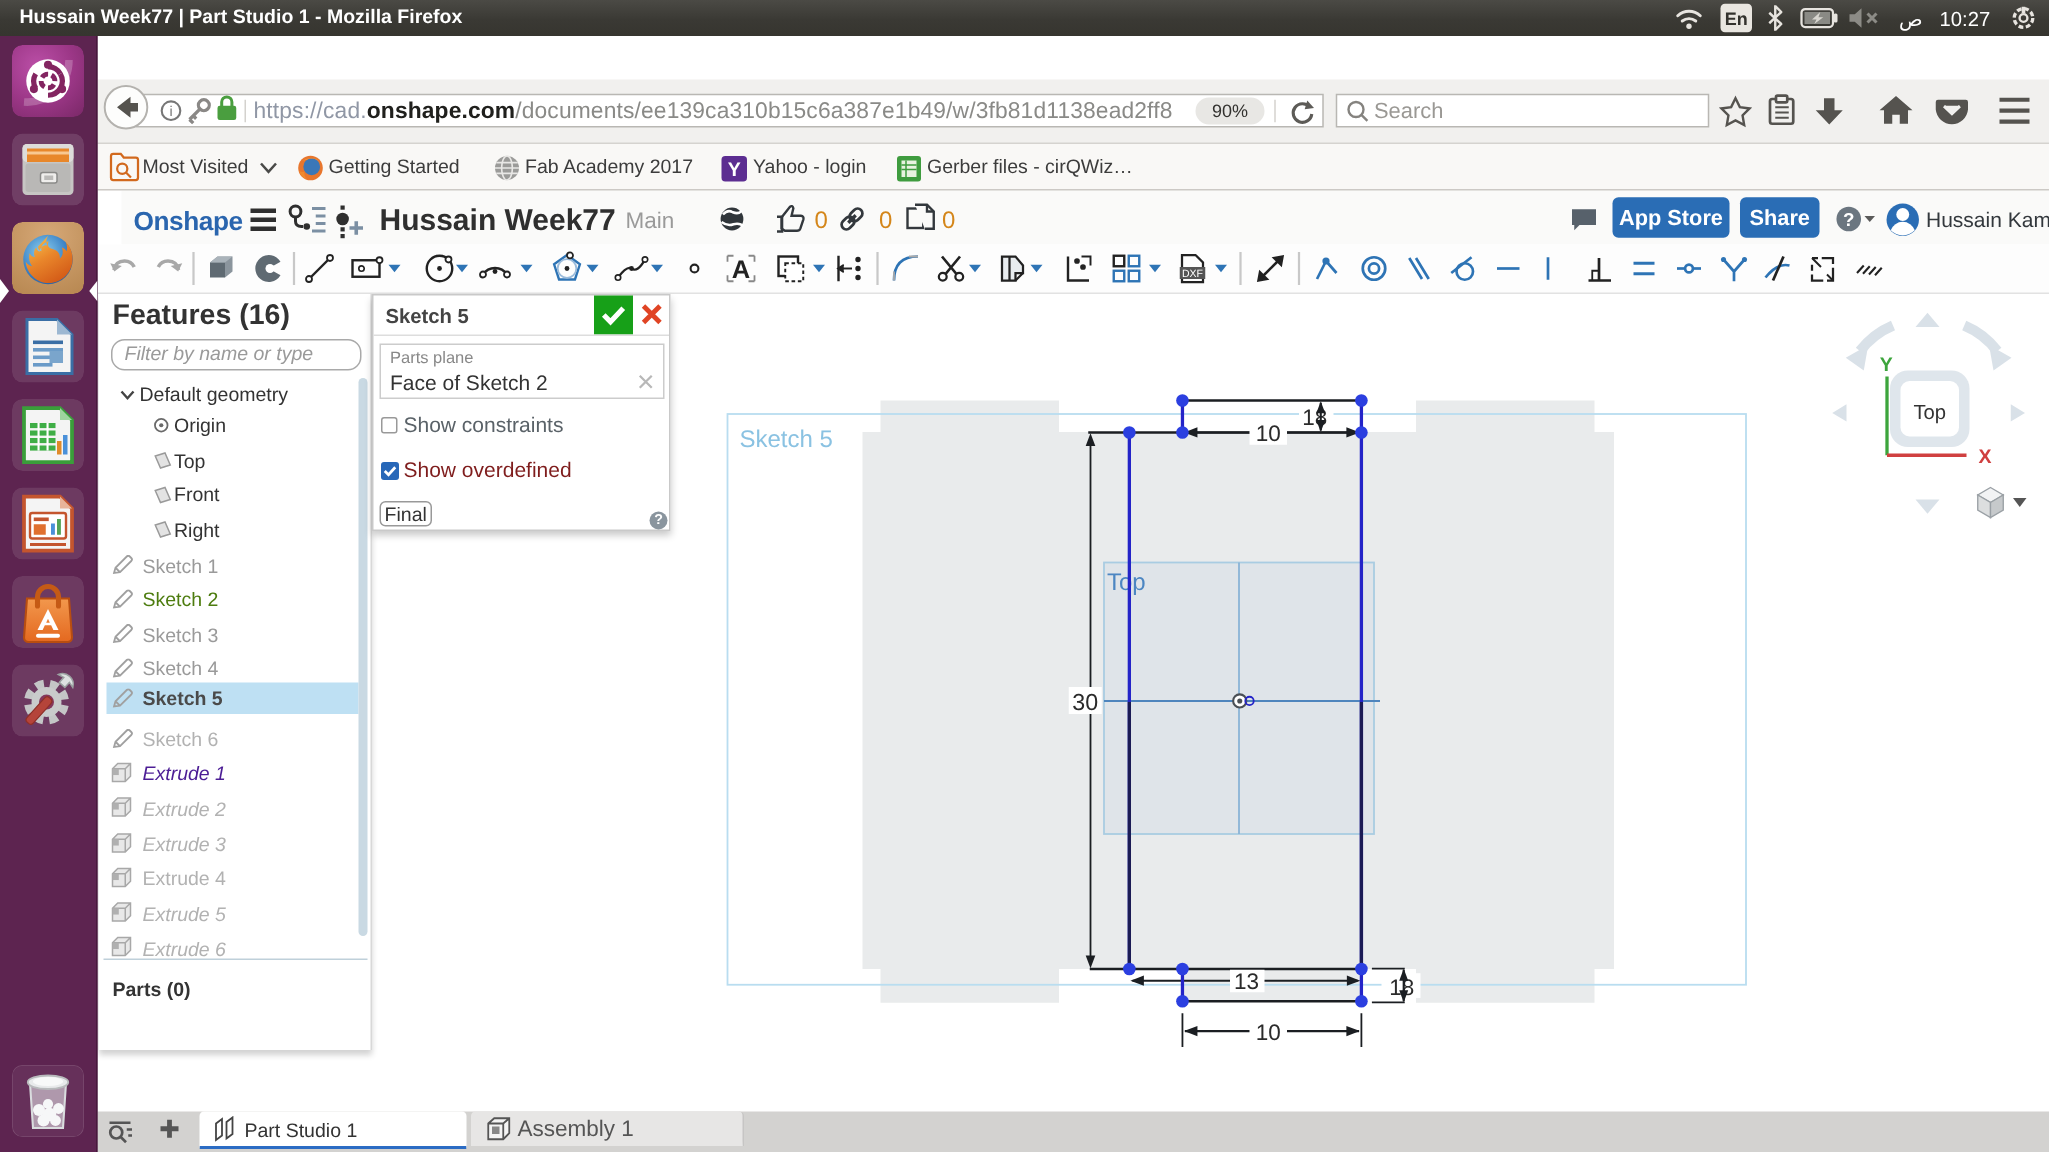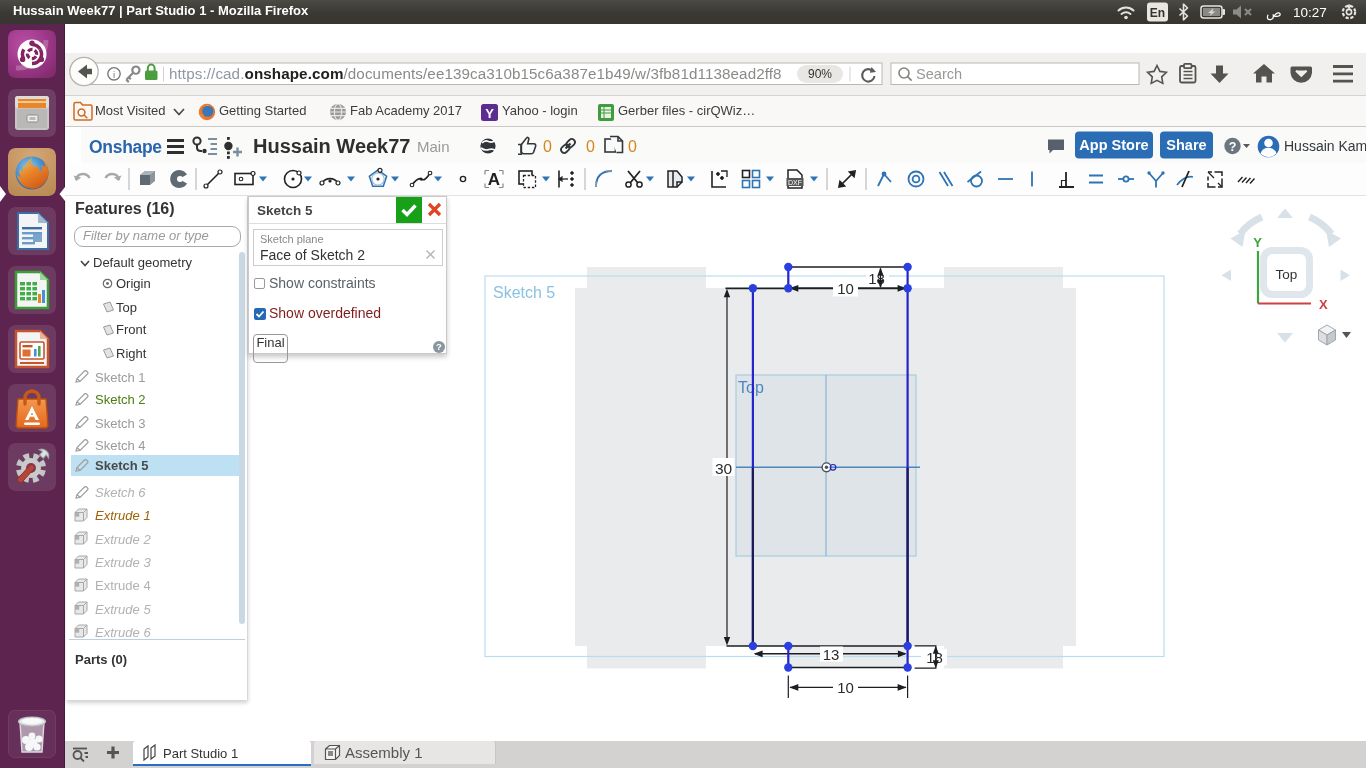--- a/index.html
+++ b/index.html
@@ -651,21 +651,21 @@
 <text x="1257.5" y="247" font-size="13" font-weight="bold" fill="#3ca53c" text-anchor="middle">Y</text>
 <text x="1319" y="308.5" font-size="13" font-weight="bold" fill="#d04040">X</text>
 <g transform="translate(1327,335)" stroke="#9aa0a5" stroke-width="0.9">
 <path d="M0 -10 L8.5 -5 0 0 -8.5 -5 Z" fill="#f2f3f4"></path>
 <path d="M-8.5 -5 L0 0 V10 L-8.5 5 Z" fill="#dcdedf"></path>
 <path d="M0 0 L8.5 -5 V5 L0 10 Z" fill="#c6c9cb"></path>
 </g>
 <path d="M1342 332 h9 l-4.5 6 Z" fill="#555"></path>
 </svg></div>
   <div class="abs" id="fpanel">
-      <div style="position:absolute;left:9px;top:4px;font-weight:bold;font-size:16px">Features (16)</div>
+      <div style="position:absolute;left:9px;top:4px;font-weight:bold;font-size:19px">Features (16)</div>
 <div style="position:absolute;left:8px;top:30px;width:167px;height:21px;border:1.5px solid #a9a9a9;border-radius:9px;background:#fff;font-style:italic;color:#9a9a9a;font-size:13px;line-height:18px;padding-left:8px;overflow:hidden;white-space:nowrap">Filter by name or type</div>
 <svg width="10" height="8" viewBox="0 0 10 8" style="position:absolute;left:14px;top:63px">
         <path d="M1 2 L5 6.5 L9 2" fill="none" stroke="#444" stroke-width="1.6"></path>
       </svg>
 <div style="position:absolute;left:27px;top:55px;height:23px;line-height:23px">Default geometry</div>
 <svg width="11" height="11" viewBox="0 0 11 11" style="position:absolute;left:36px;top:82px">
         <circle cx="5.5" cy="5.5" r="4.2" fill="none" stroke="#6a6a6a" stroke-width="1.2"></circle>
         <circle cx="5.5" cy="5.5" r="1.4" fill="#6a6a6a"></circle>
       </svg>
 <div style="position:absolute;left:50px;top:76px;height:23px;line-height:23px">Origin</div>
@@ -698,26 +698,26 @@
       </svg>
 <div style="position:absolute;left:29px;top:238px;height:23px;line-height:23px;color:#9a9a9a">Sketch 4</div>
 <div style="position:absolute;left:5px;top:259px;width:168px;height:21px;background:#bee0f3"></div>
 <svg width="14" height="13" viewBox="0 0 14 13" style="position:absolute;left:9px;top:263px">
         <path d="M1 12 L2 8.5 L9.5 1 Q10.5 0 11.5 1 L12.5 2 Q13.5 3 12.5 4 L5 11.5 Z M2 8.5 L5 11.5" fill="none" stroke="#a0a0a0" stroke-width="1.2"></path>
       </svg>
 <div style="position:absolute;left:29px;top:258px;height:23px;line-height:23px;font-weight:bold;color:#4a4a4a">Sketch 5</div>
 <svg width="14" height="13" viewBox="0 0 14 13" style="position:absolute;left:9px;top:290px">
         <path d="M1 12 L2 8.5 L9.5 1 Q10.5 0 11.5 1 L12.5 2 Q13.5 3 12.5 4 L5 11.5 Z M2 8.5 L5 11.5" fill="none" stroke="#a0a0a0" stroke-width="1.2"></path>
       </svg>
-<div style="position:absolute;left:29px;top:284.5px;height:23px;line-height:23px;color:#b2b2b2;font-style:italic">Sketch 6</div>
+<div style="position:absolute;left:29px;top:284.5px;height:23px;line-height:23px;color:#b2b2b2;">Sketch 6</div>
 <svg width="14" height="14" viewBox="0 0 14 14" style="position:absolute;left:8px;top:312px">
         <path d="M1 4.5 L4.5 1 H13 V9.5 L9.5 13 H1 Z M1 4.5 H9.5 V13 M9.5 4.5 L13 1" fill="#e8e8e8" stroke="#a8a8a8"></path>
         <rect x="1" y="4.5" width="4.2" height="4.2" fill="#b0b0b0"></rect>
       </svg>
-<div style="position:absolute;left:29px;top:308.0px;height:23px;line-height:23px;color:#a16207;font-style:italic">Extrude 1</div>
+<div style="position:absolute;left:29px;top:308.0px;height:23px;line-height:23px;color:#4c1d95;font-style:italic">Extrude 1</div>
 <svg width="14" height="14" viewBox="0 0 14 14" style="position:absolute;left:8px;top:335px">
         <path d="M1 4.5 L4.5 1 H13 V9.5 L9.5 13 H1 Z M1 4.5 H9.5 V13 M9.5 4.5 L13 1" fill="#e8e8e8" stroke="#a8a8a8"></path>
         <rect x="1" y="4.5" width="4.2" height="4.2" fill="#b0b0b0"></rect>
       </svg>
 <div style="position:absolute;left:29px;top:331.5px;height:23px;line-height:23px;color:#b2b2b2;font-style:italic">Extrude 2</div>
 <svg width="14" height="14" viewBox="0 0 14 14" style="position:absolute;left:8px;top:359px">
         <path d="M1 4.5 L4.5 1 H13 V9.5 L9.5 13 H1 Z M1 4.5 H9.5 V13 M9.5 4.5 L13 1" fill="#e8e8e8" stroke="#a8a8a8"></path>
         <rect x="1" y="4.5" width="4.2" height="4.2" fill="#b0b0b0"></rect>
       </svg>
 <div style="position:absolute;left:29px;top:355.0px;height:23px;line-height:23px;color:#b2b2b2;font-style:italic">Extrude 3</div>
@@ -744,33 +744,33 @@
 <div style="position:absolute;left:8px;top:6px;font-weight:bold;font-size:13.5px;color:#444">Sketch 5</div>
 <div style="position:absolute;left:147px;top:0px;width:26px;height:26px;background:#17a018"></div>
 <svg width="26" height="26" viewBox="0 0 26 26" style="position:absolute;left:147px;top:0">
         <path d="M6.5 13 L11 17.5 L19.5 8.5" fill="none" stroke="#fff" stroke-width="3.4"></path>
       </svg>
 <svg width="15" height="15" viewBox="0 0 15 15" style="position:absolute;left:178px;top:5px">
         <path d="M2 2 L13 13 M13 2 L2 13" stroke="#e04424" stroke-width="3.2"></path>
       </svg>
 <div style="position:absolute;left:0;top:26px;width:197px;height:1px;background:#ddd"></div>
 <div style="position:absolute;left:4px;top:32px;width:190px;height:37px;border:1px solid #ccc"></div>
-<div style="position:absolute;left:11px;top:36px;font-size:11px;color:#888">Sketch plane</div>
+<div style="position:absolute;left:11px;top:36px;font-size:11px;color:#888">Parts plane</div>
 <div style="position:absolute;left:11px;top:50px;font-size:14px;color:#333">Face of Sketch 2</div>
 <svg width="11" height="11" viewBox="0 0 11 11" style="position:absolute;left:176px;top:52px">
         <path d="M1.5 1.5 L9.5 9.5 M9.5 1.5 L1.5 9.5" stroke="#b8b8b8" stroke-width="1.5"></path>
       </svg>
 <div style="position:absolute;left:4.5px;top:81px;width:11px;height:11px;border:1.5px solid #999;border-radius:2px;background:#fff"></div>
 <div style="position:absolute;left:20px;top:78px;font-size:14px;color:#5a6268">Show constraints</div>
 <div style="position:absolute;left:4.5px;top:111px;width:12px;height:12px;background:#2767b8;border-radius:2px"></div>
 <svg width="12" height="12" viewBox="0 0 12 12" style="position:absolute;left:4.5px;top:111px">
         <path d="M2.5 6 L5 8.5 L9.5 3.5" fill="none" stroke="#fff" stroke-width="1.8"></path>
       </svg>
 <div style="position:absolute;left:20px;top:108px;font-size:14px;color:#7f1d1d">Show overdefined</div>
-<div style="position:absolute;left:4px;top:137px;width:35px;height:29px;border:1.5px solid #999;border-radius:4px;font-size:13px;color:#333;text-align:center;line-height:16px">Final</div>
+<div style="position:absolute;left:4px;top:137px;width:35px;height:17px;border:1.5px solid #999;border-radius:4px;font-size:13px;color:#333;text-align:center;line-height:16px">Final</div>
 <div style="position:absolute;left:184px;top:144px;width:12px;height:12px;background:#8a959e;border-radius:50%;color:#fff;font-size:9.5px;font-weight:bold;text-align:center;line-height:12px">?</div>
     </div>
   <div class="abs" id="osbottom">
 <svg width="60" height="27" viewBox="0 0 60 27" style="position:absolute;left:0;top:0">
 <g stroke="#555" fill="none" stroke-width="1.8">
 <path d="M8 7.5 h14"></path>
           <circle cx="12.5" cy="14" r="4"></circle>
           <path d="M15.5 17 l3.5 3.5"></path>
           <path d="M19.5 12 h3.5 M20.5 16 h2.5"></path>
 </g>

